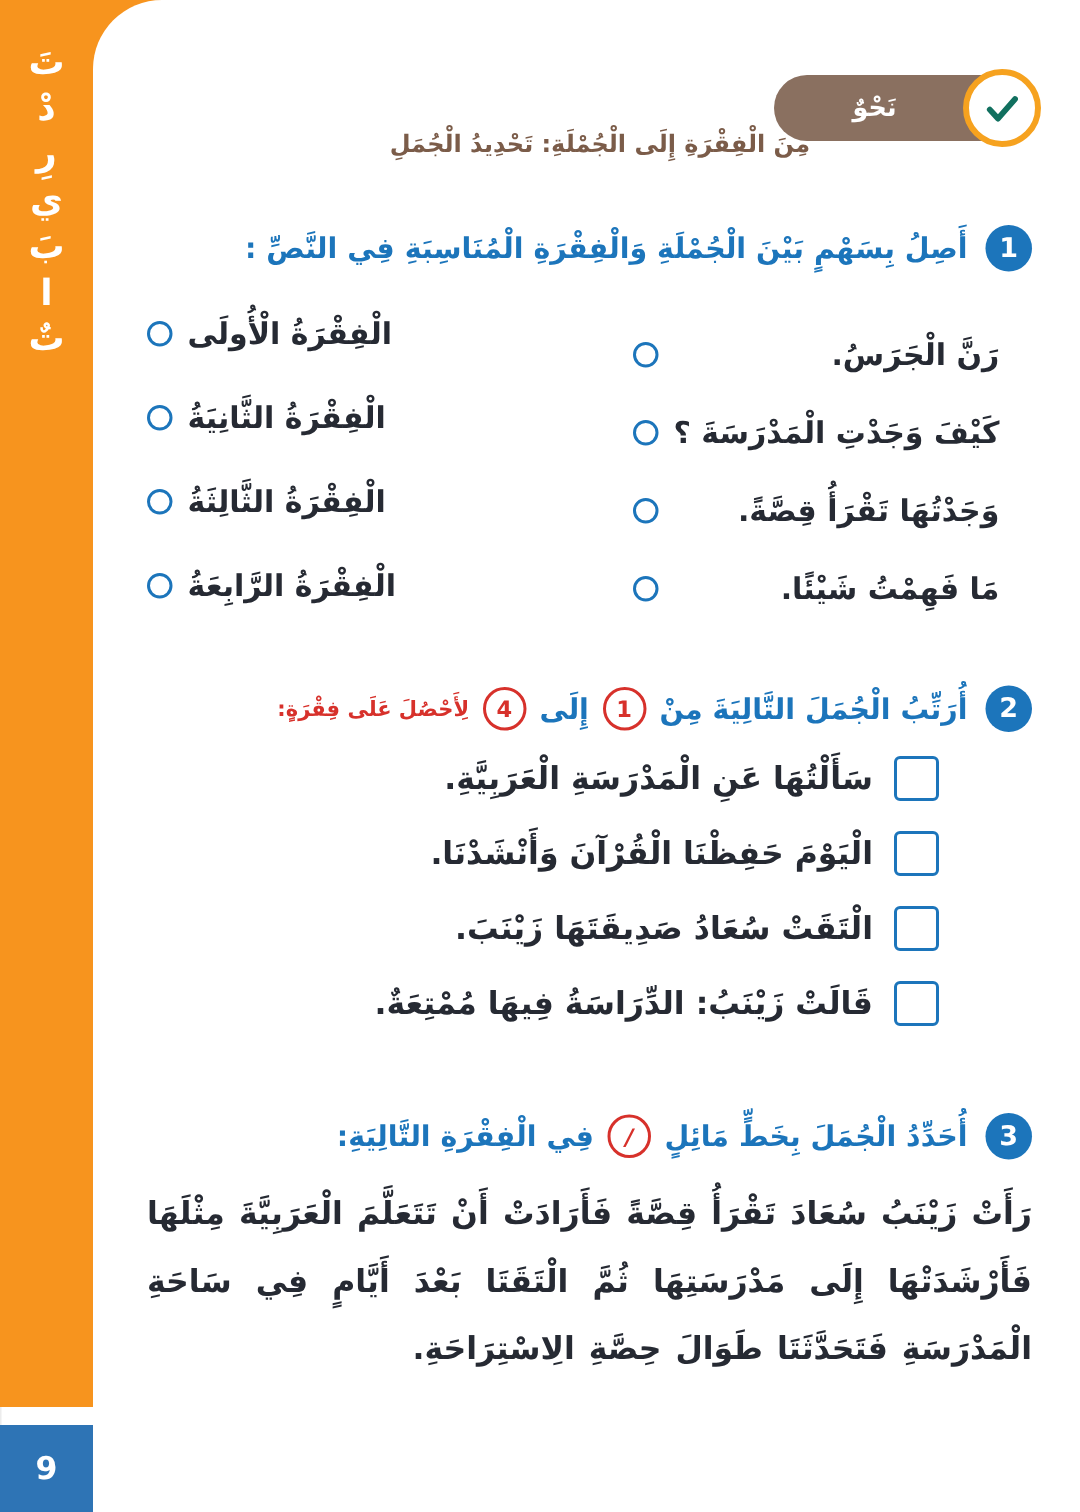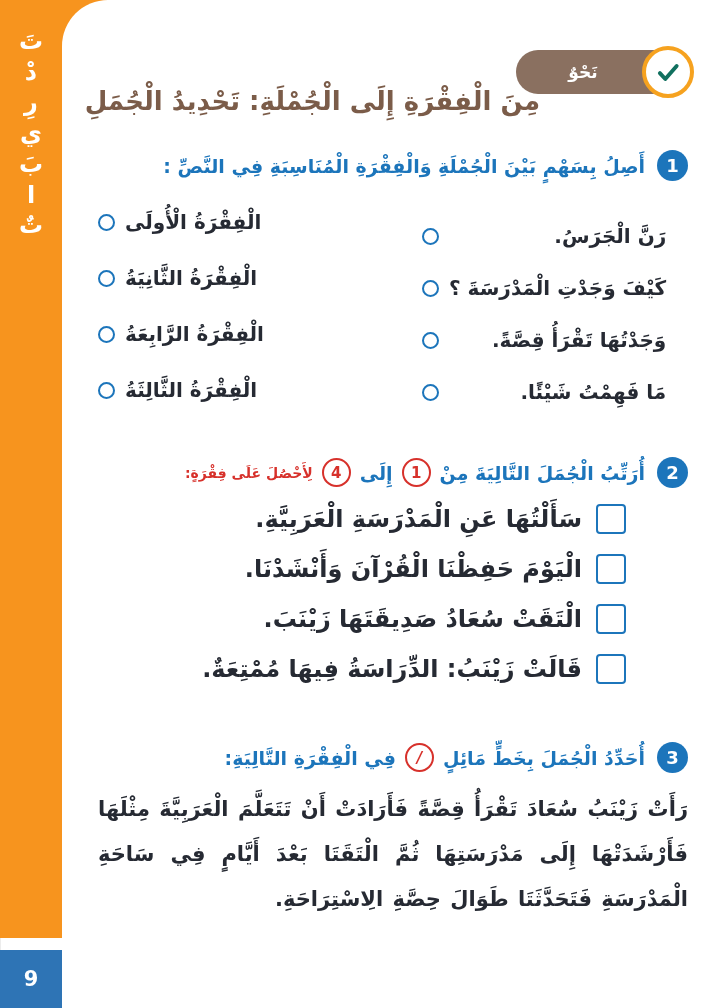--- a/index.html
+++ b/index.html
@@ -37,21 +37,21 @@
     position:absolute;left:16px;right:54px;top:50%;transform:translateY(-50%);
     text-align:center;color:#ffffff;font-size:17px;font-weight:bold;
   }
   .check-badge{
     position:absolute;right:-6px;top:-4px;width:44px;height:44px;border-radius:50%;
     background:#ffffff;border:4px solid #F6A21F;
     display:flex;align-items:center;justify-content:center;box-sizing:content-box;
   }
   .title{
     position:absolute;top:40px;right:148px;white-space:nowrap;
-    color:#7B5C49;font-size:26px;font-weight:bold;
+    color:#7B5C49;font-size:16px;font-weight:bold;
   }
 
   
   .ex-header{display:flex;align-items:center;gap:12px;margin-top:28px;}
   .ex-header.ex2{margin-top:26px;}
   .ex-header.ex3{margin-top:58px;}
   .num-circle{
     width:31px;height:31px;border-radius:50%;background:#1C75BB;color:#fff;
     font-size:18px;font-weight:bold;display:flex;align-items:center;justify-content:center;
     flex-shrink:0;
@@ -79,21 +79,21 @@
   }
   .match-text{direction:rtl;font-size:20px;font-weight:bold;color:#262A33;white-space:nowrap;}
 
   
   .order-list{margin-top:16px;padding-right:62px;}
   .order-item{display:flex;align-items:center;gap:14px;margin-bottom:20px;}
   .order-checkbox{
     width:26px;height:26px;border:2px solid #1C75BB;border-radius:4px;
     background:#fff;flex-shrink:0;
   }
-  .order-text{font-size:24px;font-weight:bold;color:#262A33;white-space:nowrap;}
+  .order-text{font-size:21px;font-weight:bold;color:#262A33;white-space:nowrap;}
 
   
   .story{
     margin-top:14px;font-size:21px;font-weight:bold;color:#262A33;
     line-height:2.15;text-align:justify;word-spacing:2px;
   }
 
   
   .page-number-box{
     position:absolute;left:0;bottom:0;width:62px;height:58px;background:#2E74B5;
@@ -142,25 +142,25 @@
         <div class="match-item">
           <span class="match-circle"></span>
           <span class="match-text">الْفِقْرَةُ الْأُولَى</span>
         </div>
         <div class="match-item">
           <span class="match-circle"></span>
           <span class="match-text">الْفِقْرَةُ الثَّانِيَةُ</span>
         </div>
         <div class="match-item">
           <span class="match-circle"></span>
+          <span class="match-text">الْفِقْرَةُ الثَّالِثَةُ</span>
+        </div>
+        <div class="match-item">
+          <span class="match-circle"></span>
           <span class="match-text">الْفِقْرَةُ الرَّابِعَةُ</span>
-        </div>
-        <div class="match-item">
-          <span class="match-circle"></span>
-          <span class="match-text">الْفِقْرَةُ الثَّالِثَةُ</span>
         </div>
       </div>
       <div class="match-col col-sentences">
         <div class="match-item">
           <span class="match-circle"></span>
           <span class="match-text">رَنَّ الْجَرَسُ.</span>
         </div>
         <div class="match-item">
           <span class="match-circle"></span>
           <span class="match-text">كَيْفَ وَجَدْتِ الْمَدْرَسَةَ ؟</span>

